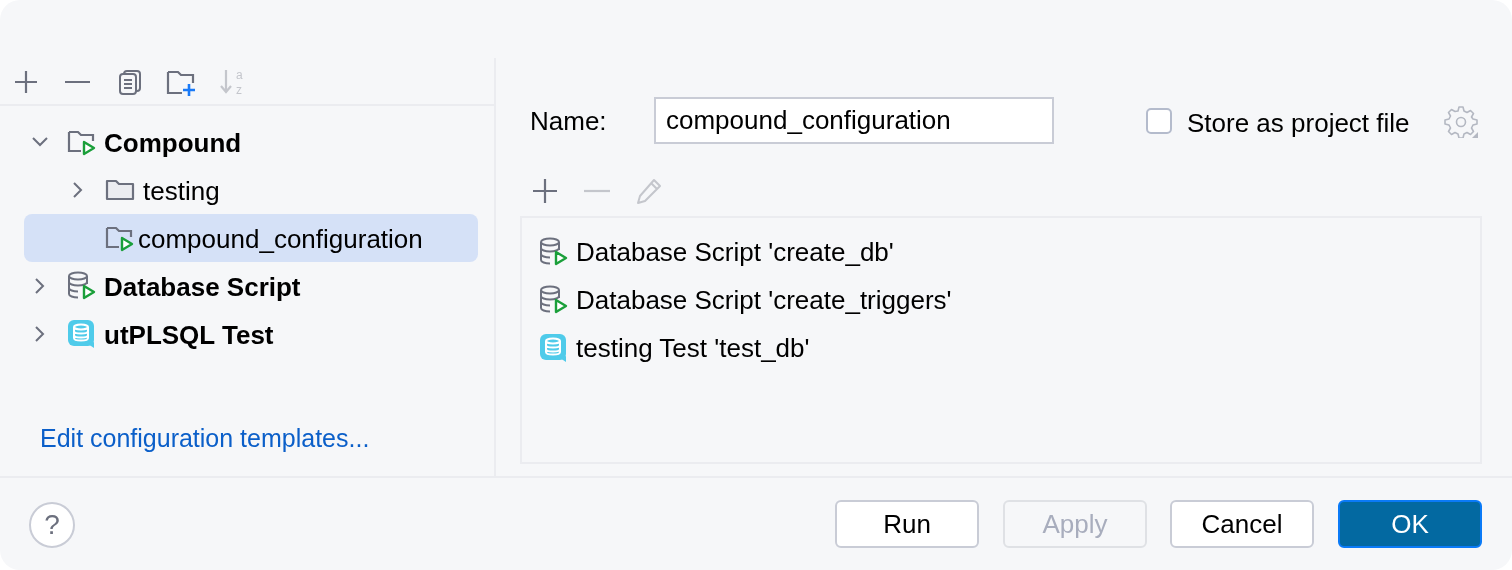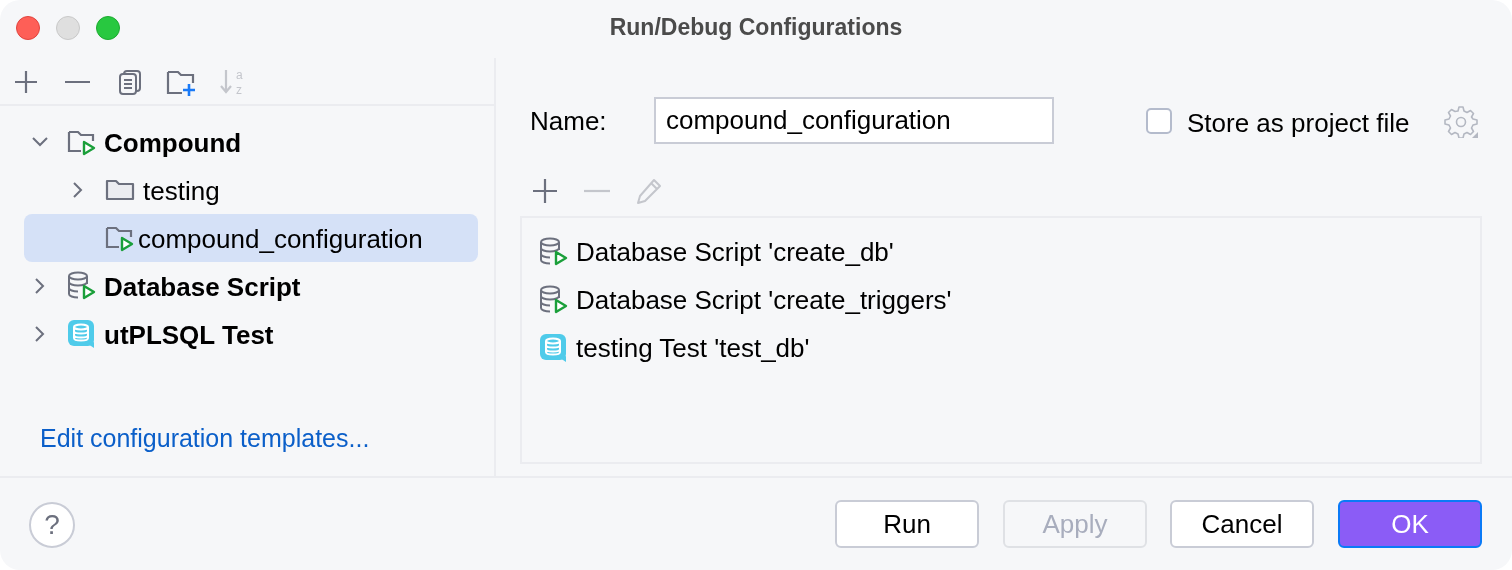--- a/index.html
+++ b/index.html
@@ -62,33 +62,27 @@
     border: 2px solid #c9ccd6; background: #fff; display: flex; align-items: center; justify-content: center;
     font-size: 28px; color: #6c707e;
   }
   .btn {
     position: absolute; top: 500px; width: 144px; height: 48px; border-radius: 6px;
     border: 2px solid #c9ccd6; background: #fff; font-size: 26px; color: #000;
     display: flex; align-items: center; justify-content: center;
     font-family: "Liberation Sans", sans-serif;
   }
   .btn.disabled { color: #a8adbd; border-color: #dfe1e5; background: #f6f7f9; }
-  .btn.primary { background: #8b5cf6; border-color: #0a7af7; color: #fff; }
+  .btn.primary { background: #0369a1; border-color: #0a7af7; color: #fff; }
 </style>
 </head>
 <body>
 
 <div class="window">
 
-  <div class="titlebar">
-    <div class="traffic tl-close"></div>
-    <div class="traffic tl-min"></div>
-    <div class="traffic tl-max"></div>
-    <div class="title">Run/Debug Configurations</div>
-  </div>
 
   <div class="left-panel">
     <div class="left-toolbar">
       <div class="tb-icon" style="left:10px;">
         <svg width="28" height="28" viewBox="0 0 28 28">
             <path d="M14 3v22M3 14h22" stroke="#6c707e" stroke-width="2.2"></path>
           </svg>
       </div>
       <div class="tb-icon" style="left:61px;">
         <svg width="28" height="28" viewBox="0 0 28 28">

